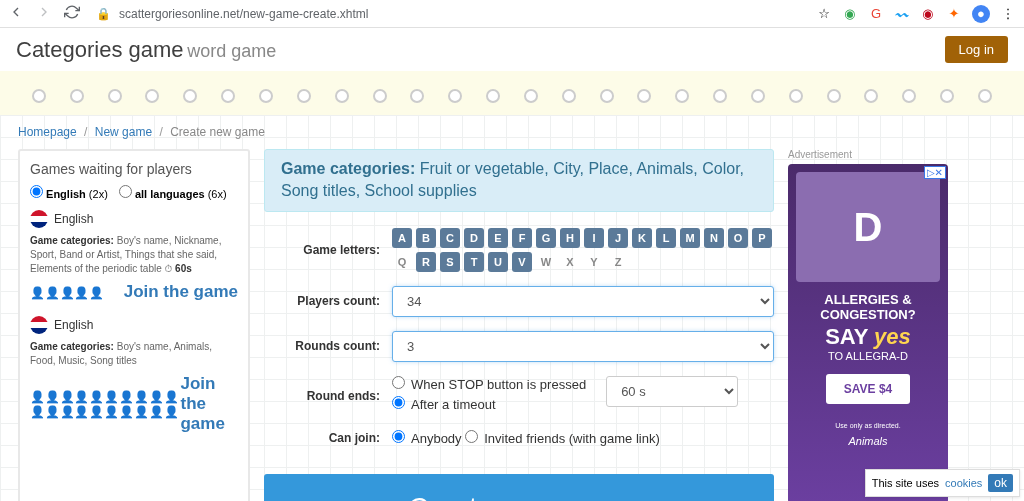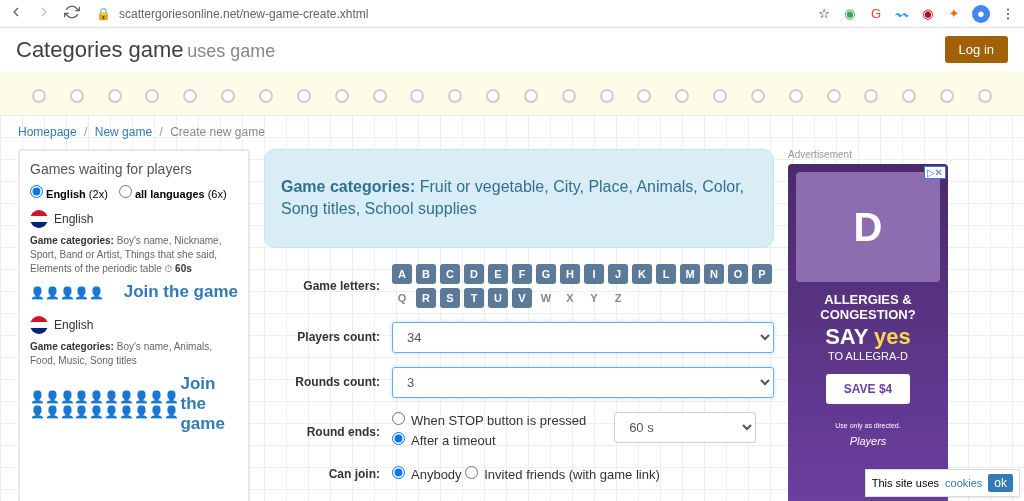--- a/index.html
+++ b/index.html
@@ -30,41 +30,41 @@
 .game-item { margin-bottom: 14px; }
 .game-lang { display: flex; align-items: center; gap: 6px; font-size: 12px; color: #333; margin-bottom: 6px; }
 .flag { width: 18px; height: 18px; border-radius: 50%; background: linear-gradient(to bottom, #cf142b 33%, #fff 33% 66%, #00247d 66%); display: inline-block; }
 .game-cats { font-size: 10px; color: #666; line-height: 1.4; margin-bottom: 6px; }
 .game-cats b { color: #333; }
 .game-foot { display: flex; justify-content: space-between; align-items: center; }
 .players-icons span { font-size: 12px; }
 .join-link { color: #337ab7; font-size: 17px; font-weight: bold; text-decoration: none; }
 .main { flex: 1; display: flex; }
 .form-col { flex: 1; max-width: 510px; }
-.cat-banner { background: #d9edf7; border: 1px solid #bce8f1; border-radius: 11px; padding: 26px 16px; color: #31708f; font-size: 16px; line-height: 1.4; margin-bottom: 16px; }
+.cat-banner { background: #d9edf7; border: 1px solid #bce8f1; border-radius: 3px; padding: 8px 16px; color: #31708f; font-size: 16px; line-height: 1.4; margin-bottom: 16px; }
 .cat-banner b { color: #31708f; }
 .form-row { display: flex; align-items: center; margin-bottom: 14px; }
 .form-label { width: 128px; text-align: right; font-size: 12px; font-weight: bold; color: #333; padding-right: 12px; }
 .form-field { flex: 1; }
 .letters { display: flex; flex-wrap: wrap; gap: 4px; }
 .letter { width: 20px; height: 20px; background: #5b7a99; color: #fff; border-radius: 3px; display: inline-flex; align-items: center; justify-content: center; font-size: 11px; font-weight: bold; cursor: pointer; }
 .letter.off { background: transparent; color: #888; }
 .select { width: 100%; padding: 6px 10px; border: 1px solid #66afe9; border-radius: 3px; font-size: 13px; color: #555; background: #fff; box-shadow: 0 0 4px rgba(102,175,233,.4); }
-.select.sm { width: 142px; border-color: #ccc; box-shadow: none; }
+.select.sm { width: 132px; border-color: #ccc; box-shadow: none; }
 .radio-opt { display: block; font-size: 13px; color: #333; margin-bottom: 4px; }
 .radio-opt input { margin-right: 6px; }
-.timeout-row { display: flex; gap: 28px; align-items: flex-start; }
+.timeout-row { display: flex; gap: 20px; align-items: flex-start; }
 .create-btn { width: 100%; background: #3498db; color: #fff; border: none; padding: 18px; font-size: 28px; border-radius: 3px; margin-top: 14px; cursor: pointer; }
 .ad-col { width: 190px; margin-left: 14px; }
 .ad-label { font-size: 10px; color: #999; margin-bottom: 4px; }
 .ad-box { width: 160px; height: 340px; background: linear-gradient(180deg, #4a2a6a, #6b3fa0); border-radius: 4px; position: relative; overflow: hidden; color: #fff; text-align: center; padding: 8px; }
 .ad-img-placeholder { height: 110px; background: #8b6db0; border-radius: 4px; margin-bottom: 10px; display:flex;align-items:center;justify-content:center;font-size:40px;color:#fff;font-weight:bold; }
 .ad-txt1 { font-size: 13px; font-weight: bold; margin: 8px 0 2px; }
 .ad-txt2 { font-size: 22px; font-weight: bold; }
-.ad-txt2 .yes { color: #ffd54f; }
+.ad-txt2 .yes { color: #ffd54f; font-style: italic; }
 .ad-txt3 { font-size: 11px; margin-bottom: 12px; }
 .ad-btn { background: #fff; color: #6b3fa0; border: none; padding: 8px 18px; border-radius: 3px; font-weight: bold; font-size: 12px; }
 .ad-disc { font-size: 7px; margin-top: 18px; }
 .ad-logo { font-size: 11px; font-style: italic; margin-top: 6px; }
 .ad-close { position: absolute; top: 2px; right: 2px; font-size: 10px; color: #3b78e7; background:#fff; padding:0 2px; border:1px solid #3b78e7; }
 .cookie-bar { position: fixed; bottom: 4px; right: 4px; background: #fff; border: 1px solid #ddd; padding: 4px 6px; font-size: 11px; display: flex; align-items: center; gap: 6px; box-shadow: 0 1px 3px rgba(0,0,0,.1); }
 .cookie-bar a { color: #337ab7; text-decoration: none; }
 .cookie-ok { background: #337ab7; color: #fff; border: none; padding: 2px 6px; font-size: 12px; border-radius: 2px; cursor:pointer; }
 .pg { color: #4caf50; } .pr { color: #d9534f; }
 </style>
@@ -96,21 +96,21 @@
     <span style="color:#bd081c">◉</span>
     <span style="color:#ff6600">✦</span>
     <span style="background:#4285f4;color:#fff;border-radius:50%;width:18px;height:18px">●</span>
     <span>⋮</span>
   </div>
 </div>
 
 <div class="topbar">
   <div>
     <span class="site-title">Categories game</span>
-    <span class="site-sub">uses game</span>
+    <span class="site-sub">word game</span>
   </div>
   <button class="login-btn">Log in</button>
 </div>
 
 <div class="notebook">
   <div class="binder">
     <div class="ring"></div>
       <div class="ring"></div>
       <div class="ring"></div>
       <div class="ring"></div>
@@ -254,21 +254,21 @@
           <div class="ad-box">
             <span class="ad-close">▷✕</span>
             <div class="ad-img-placeholder">
                 <span>D</span>
               </div>
             <div class="ad-txt1">ALLERGIES &amp; CONGESTION?</div>
             <div class="ad-txt2"><span>SAY</span> <span class="yes">yes</span></div>
             <div class="ad-txt3">TO ALLEGRA-D</div>
             <button class="ad-btn">SAVE $4</button>
             <div class="ad-disc">Use only as directed.</div>
-            <div class="ad-logo">Players</div>
+            <div class="ad-logo">Animals</div>
           </div>
         </div>
       </div>
     </div>
   </div>
 </div>
 
 <div class="cookie-bar">
   <span>This site uses</span>
   <a href="#">cookies</a>

